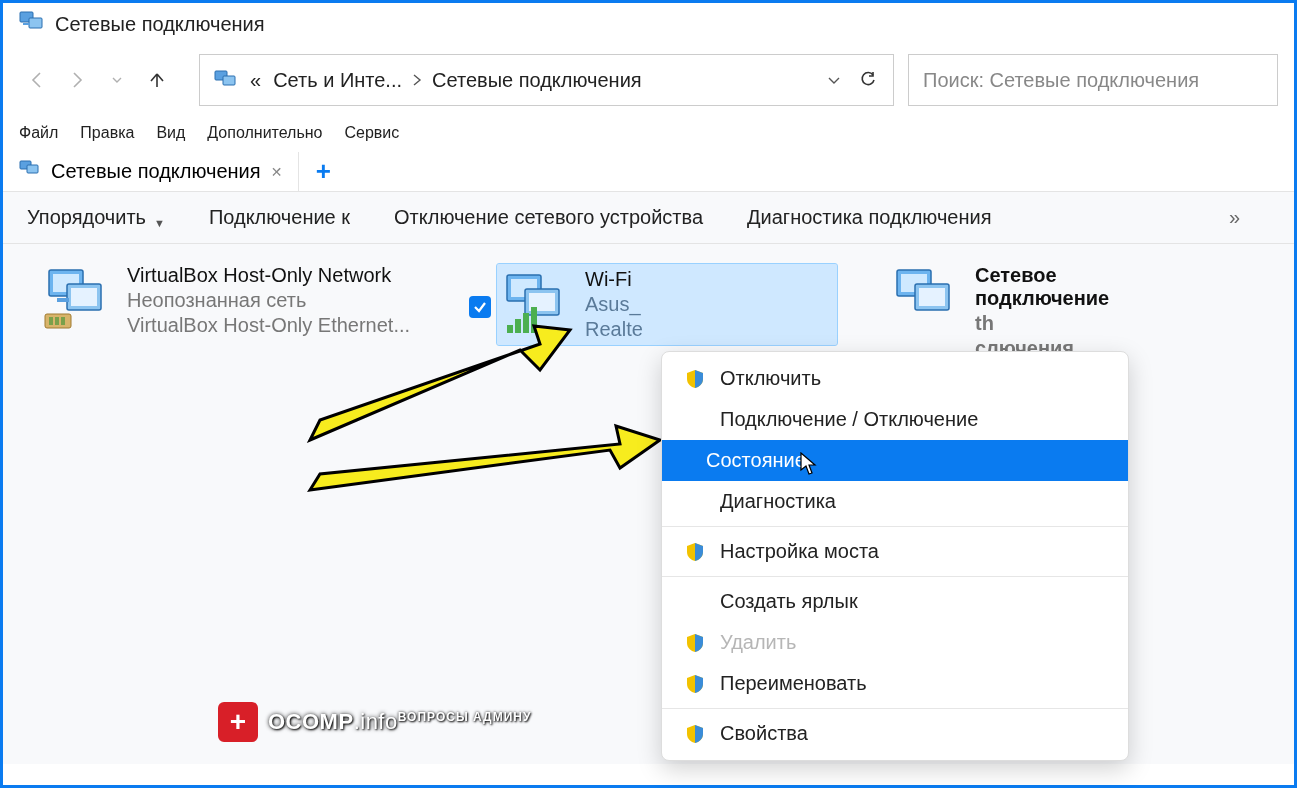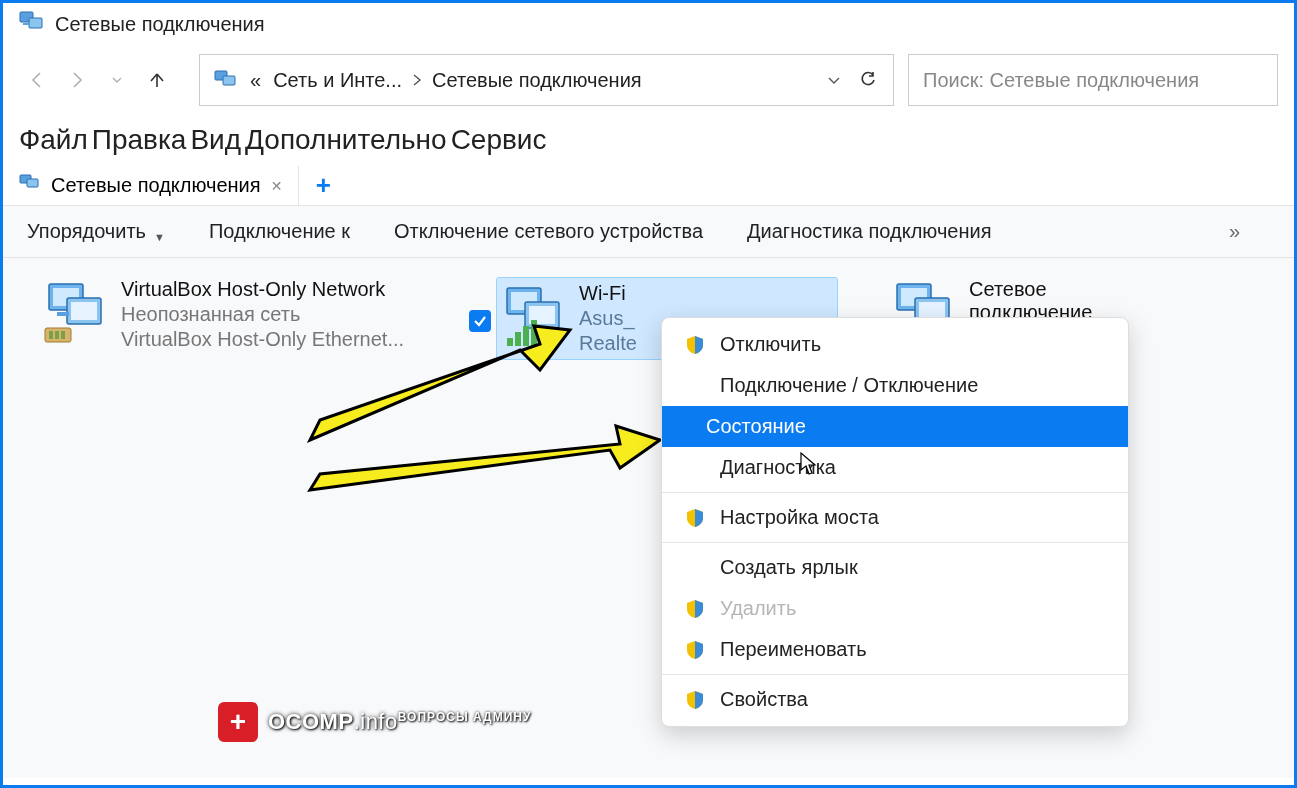--- a/index.html
+++ b/index.html
@@ -11,41 +11,41 @@
   .navbtn { width: 36px; height: 36px; background: none; border: none; display: flex; align-items: center; justify-content: center; cursor: pointer; color: #333; }
   .navbtn.disabled { color: #b0b0b0; cursor: default; }
   .addrbar { flex: 1; min-width: 0; display: flex; align-items: center; border: 1px solid #ccc; height: 52px; margin: 0 10px 0 20px; padding: 0 8px; background: #fff; }
   .addrbar .segment { display: flex; align-items: center; padding: 0 6px; height: 100%; font-size: 20px; color: #222; white-space: nowrap; }
   .addrbar .chev { color: #666; padding: 0 4px; font-size: 14px; }
   .addrbar .spacer { flex: 1; }
   .addrbar .dropbtn, .addrbar .refbtn { width: 34px; height: 34px; background: none; border: none; display: flex; align-items: center; justify-content: center; cursor: pointer; }
   .searchbox { width: 370px; height: 52px; border: 1px solid #ccc; display: flex; align-items: center; padding: 0 14px; }
   .searchbox input { border: none; outline: none; font-size: 20px; width: 100%; color: #4d7c0f; }
   .searchbox input::placeholder { color: #888; }
-  .menubar { display: flex; padding: 8px 14px; font-size: 28px; color: #222; }
+  .menubar { display: flex; gap: 18px; padding: 8px 14px; font-size: 16px; color: #222; }
   .menubar .mitem { cursor: pointer; padding: 2px 2px; }
   .tabrow { display: flex; align-items: center; border-bottom: 1px solid #e4e4e4; }
   .tab { display: flex; align-items: center; gap: 10px; padding: 8px 16px; background: #fff; border-right: 1px solid #e4e4e4; font-size: 20px; }
   .tab .close { font-size: 14px; color: #888; cursor: pointer; }
   .addtab { width: 36px; height: 36px; background: none; border: none; color: #0a7bf0; font-size: 26px; font-weight: 600; cursor: pointer; margin-left: 6px; }
   .toolbar { display: flex; align-items: center; gap: 44px; padding: 14px 24px; border-bottom: 1px solid #e4e4e4; font-size: 20px; color: #222; background: #f8f9fb; }
   .toolbar .tbtn { display: flex; align-items: flex-end; gap: 8px; cursor: pointer; }
   .toolbar .caret { font-size: 11px; color: #555; }
   .toolbar .overflow { margin-left: auto; color: #666; cursor: pointer; padding-right: 30px; }
   .content { position: relative; padding: 20px 40px; height: 520px; background: #f8f9fb; }
   .conns { display: flex; gap: 54px; align-items: flex-start; }
-  .conn { display: flex; gap: 10px; align-items: flex-start; width: 400px; position: relative; }
+  .conn { display: flex; gap: 16px; align-items: flex-start; width: 400px; position: relative; }
   .conn.selected { background: #cfe8ff; outline: 1px solid #99d1ff; padding: 4px; border-radius: 2px; }
   .conn .checkbox { position: absolute; left: -28px; top: 32px; width: 22px; height: 22px; background: #0a7bf0; border-radius: 4px; display: flex; align-items: center; justify-content: center; color: white; font-size: 14px; }
   .conn .texts { display: flex; flex-direction: column; gap: 2px; }
   .conn .name { font-size: 20px; color: #111; }
   .conn .sub { font-size: 20px; color: #777; white-space: nowrap; overflow: hidden; text-overflow: ellipsis; max-width: 300px; }
   .conn.selected .sub { color: #5a7a99; }
-  .third { width: 220px; }
-  .ctxmenu { position: absolute; left: 661px; top: 317px; width: 468px; background: #fff; border: 1px solid #ddd; border-radius: 8px; box-shadow: 0 8px 24px rgba(0,0,0,0.18); padding: 6px 0; z-index: 50; }
+  .third { width: 220px; font-weight: bold; }
+  .ctxmenu { position: absolute; left: 661px; top: 351px; width: 468px; background: #fff; border: 1px solid #ddd; border-radius: 8px; box-shadow: 0 8px 24px rgba(0,0,0,0.18); padding: 6px 0; z-index: 50; }
   .ctxmenu .item { display: flex; align-items: center; gap: 14px; padding: 9px 22px; font-size: 20px; color: #222; cursor: pointer; }
   .ctxmenu .item.highlight { background: #0a7bf0; color: #fff; padding-left: 8px; }
   .ctxmenu .item.disabled { color: #b6b6b6; cursor: default; }
   .ctxmenu .item .shield { width: 22px; display: flex; justify-content: center; }
   .ctxmenu .sep { height: 1px; background: #e6e6e6; margin: 4px 0; }
   .cursor { position: absolute; left: 800px; top: 452px; z-index: 60; }
   .arrow { position: absolute; z-index: 40; pointer-events: none; }
   .watermark { position: absolute; left: 218px; bottom: 46px; display: flex; align-items: center; gap: 10px; z-index: 30; }
   .wmlogo { width: 40px; height: 40px; background: #d81f28; border-radius: 6px; display: flex; align-items: center; justify-content: center; color: #fff; font-size: 28px; font-weight: 700; }
   .wmtext { display: flex; flex-direction: row; line-height: 1; }
@@ -175,21 +175,21 @@
             <rect x="18" y="53" width="4" height="8" fill="#7aa04a"></rect>
           </svg>
         </span>
         <div class="texts">
           <div class="name">VirtualBox Host-Only Network</div>
           <div class="sub">Неопознанная сеть</div>
           <div class="sub">VirtualBox Host-Only Ethernet...</div>
         </div>
       </div>
 
-      <div class="conn selected" style="width:340px;">
+      <div class="conn selected" style="width:340px;align-items:center;">
         <div class="checkbox">
           <svg width="14" height="14" viewBox="0 0 14 14">
               <path d="M2 7 L6 11 L12 3" stroke="#fff" stroke-width="2.2" fill="none"></path>
             </svg>
         </div>
         <span>
           <svg width="68" height="68" viewBox="0 0 68 68">
             <rect x="6" y="6" width="34" height="26" rx="2" fill="#6db4ef" stroke="#2a6fb0" stroke-width="1.5"></rect>
             <rect x="10" y="10" width="26" height="18" fill="#cfe9ff"></rect>
             <rect x="24" y="20" width="34" height="26" rx="2" fill="#8cc4f0" stroke="#2a6fb0" stroke-width="1.5"></rect>

